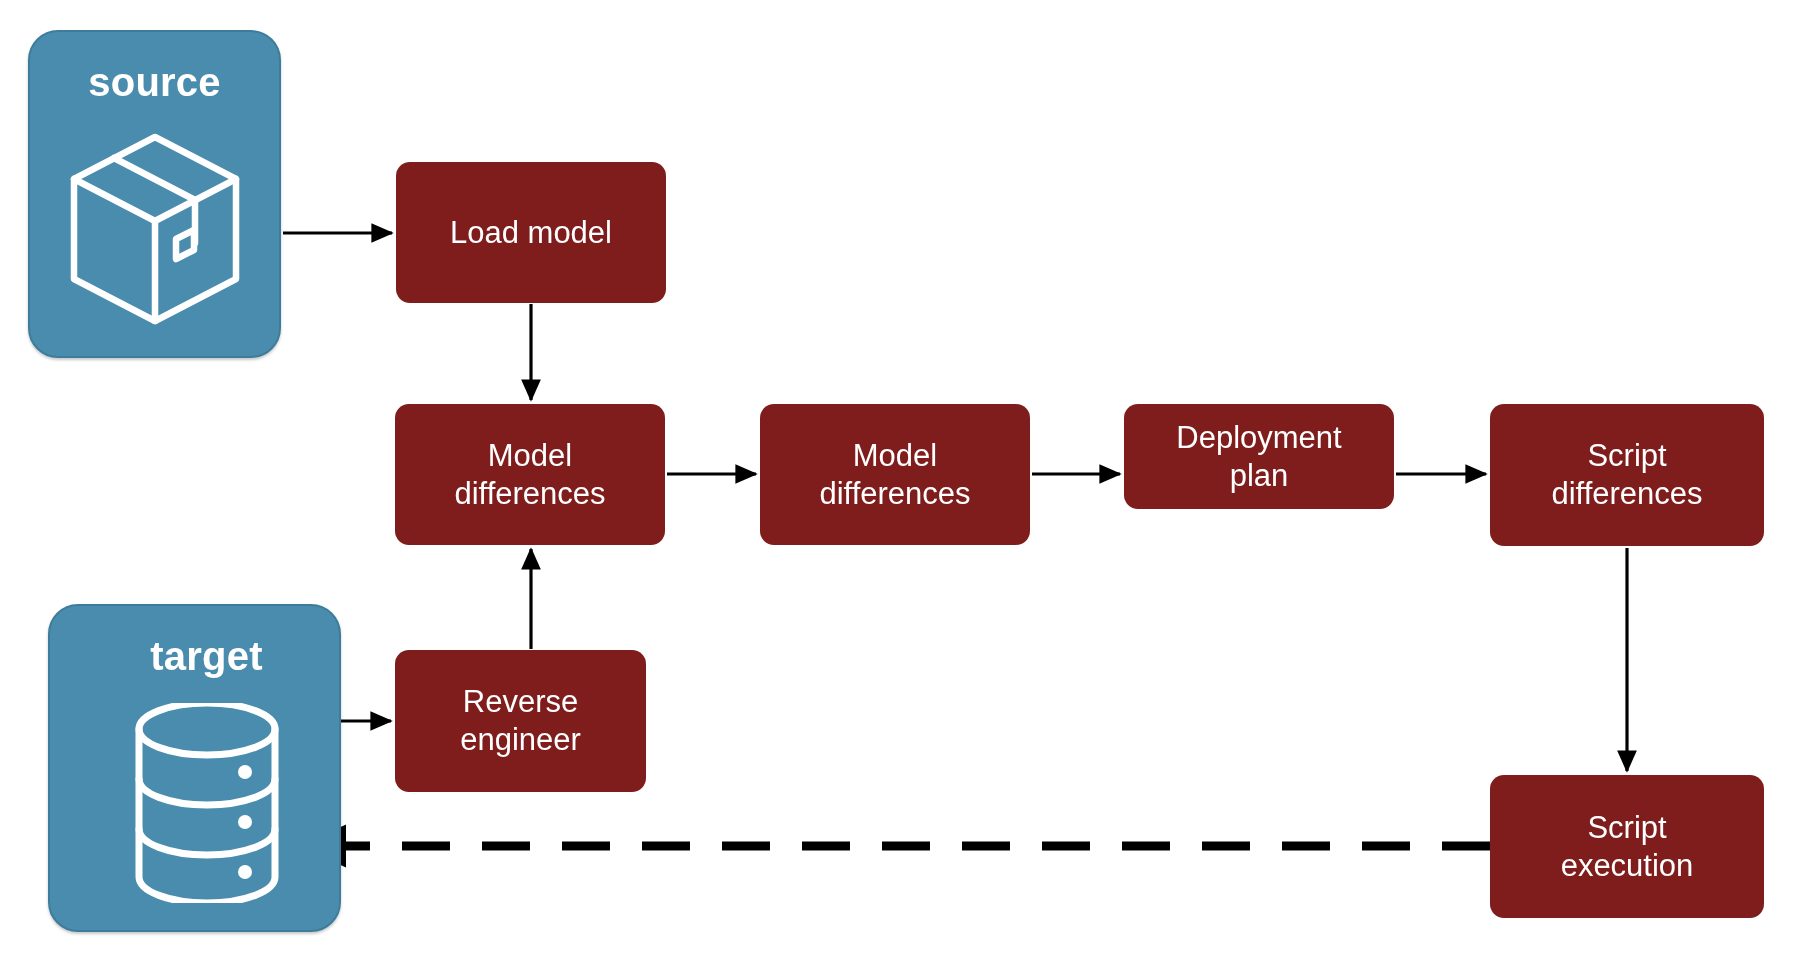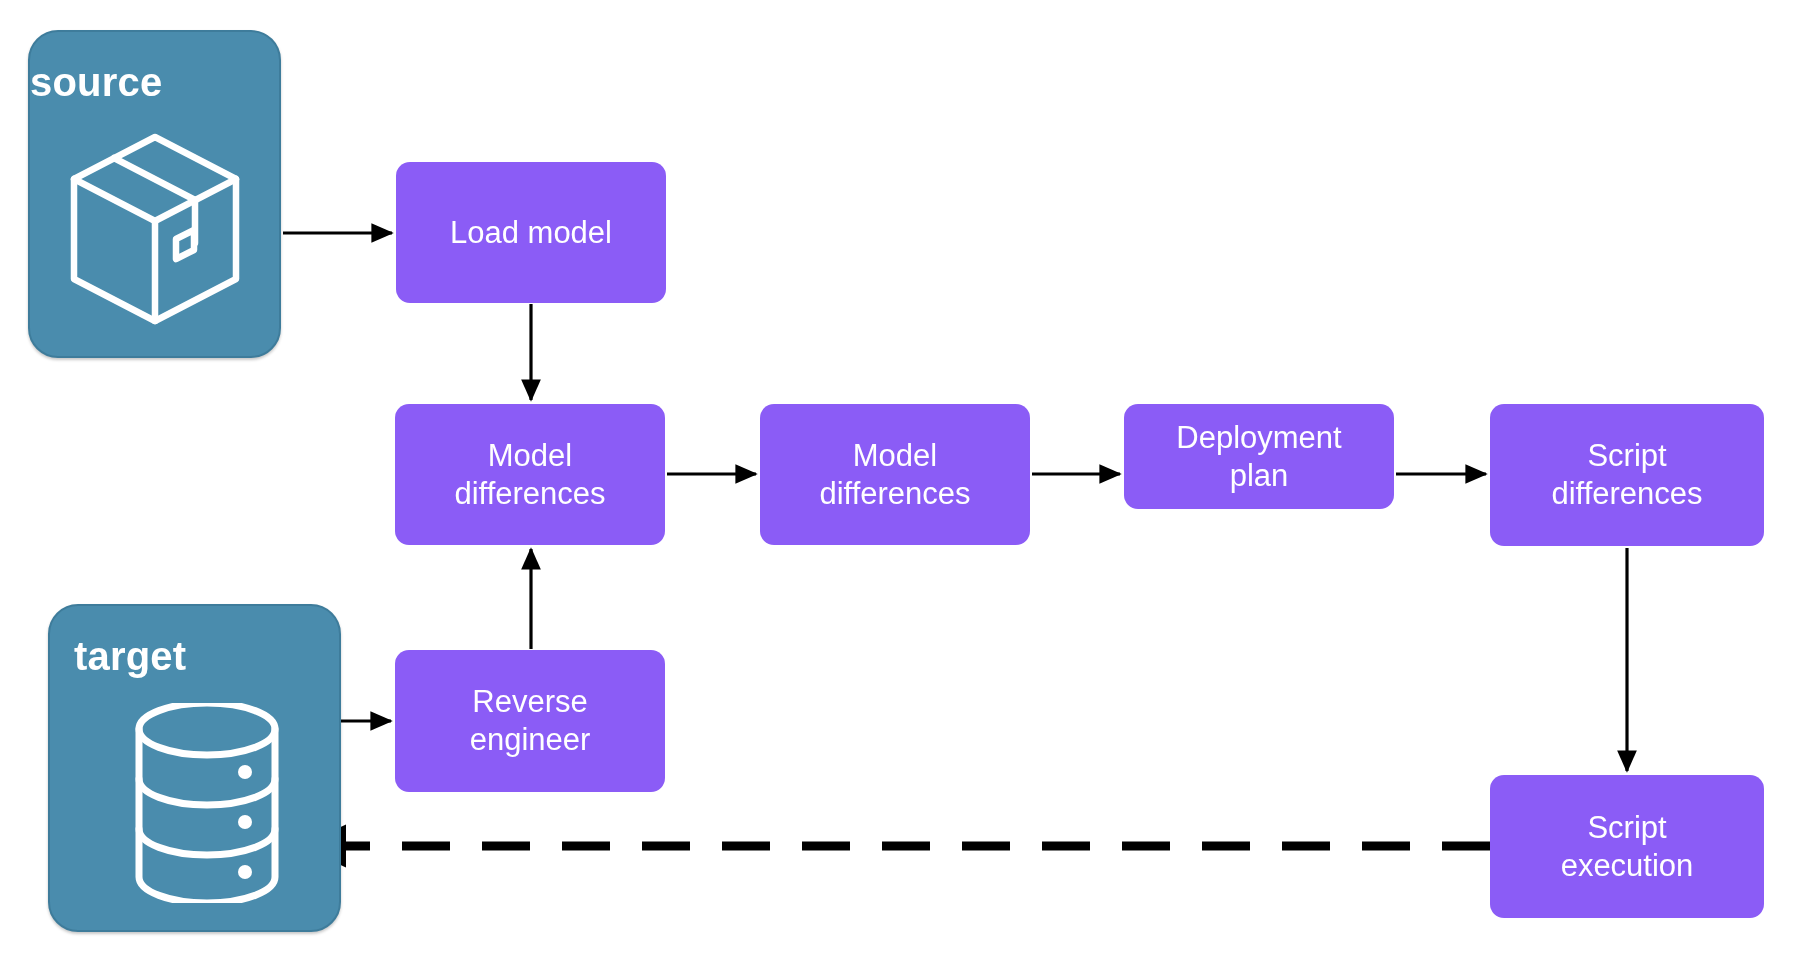--- a/index.html
+++ b/index.html
@@ -19,20 +19,21 @@
   }
   
   .endpoint {
     position: absolute;
     box-sizing: border-box;
     background: #4a8cad;
     border: 2px solid #3e7c9b;
     border-radius: 30px;
     display: flex;
     flex-direction: column;
+    align-items: center;
     box-shadow: 0 2px 3px rgba(0,0,0,0.22);
   }
   .endpoint-label {
     color: #ffffff;
     font-weight: bold;
     font-size: 40px;
     letter-spacing: 0.2px;
     line-height: 1;
     margin-top: 30px;
     user-select: none;
@@ -41,21 +42,21 @@
     flex: 1;
     display: flex;
     align-items: center;
     justify-content: center;
     width: 100%;
   }
   
   .process {
     position: absolute;
     box-sizing: border-box;
-    background: #8b5cf6;
+    background: #7f1d1d;
     border-radius: 14px;
     display: flex;
     align-items: center;
     justify-content: center;
     text-align: center;
     color: #ffffff;
     font-size: 31px;
     line-height: 1.22;
     padding: 4px 10px;
     user-select: none;
@@ -180,20 +181,20 @@
     </span>
   </div>
 
   <div class="process" style="left:1490px; top:775px; width:274px; height:143px;">
     <span>
       <span>Script</span><br>
       <span>execution</span>
     </span>
   </div>
 
-  <div class="process" style="left:395px; top:650px; width:270px; height:142px;">
+  <div class="process" style="left:395px; top:650px; width:251px; height:142px;">
     <span>
       <span>Reverse</span><br>
       <span>engineer</span>
     </span>
   </div>
 
 </div>
 
 </body></html>

